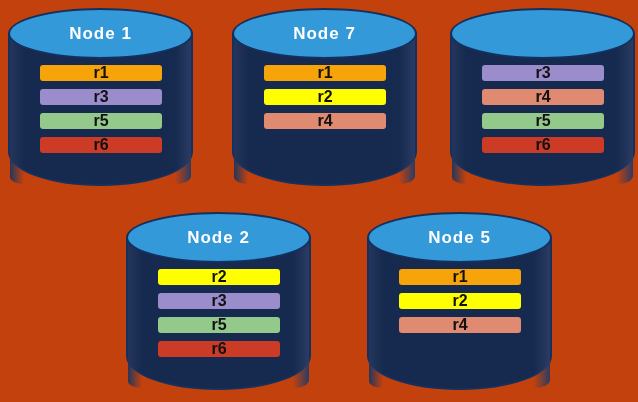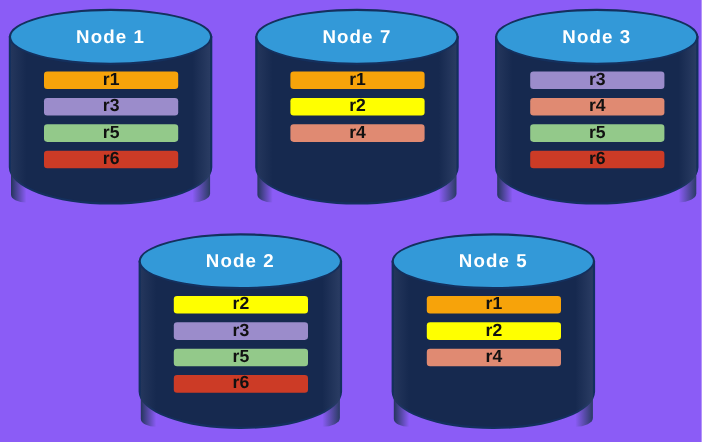--- a/index.html
+++ b/index.html
@@ -4,21 +4,21 @@
 <style>
   html, body {
     margin: 0;
     padding: 0;
     background: #ffffff;
   }
   #canvas {
     position: relative;
     width: 638px;
     height: 402px;
-    background: #8b5cf6;
+    background: #c2410c;
     overflow: hidden;
     font-family: "Liberation Sans", sans-serif;
   }
 
   
   .node {
     position: absolute;
     width: 185px;
     height: 178px;
   }
@@ -131,40 +131,39 @@
       <div class="node-title" style="color: rgb(255, 255, 255);">Node  7</div>
       <div class="shards">
         <div class="shard" style="background: rgb(247, 163, 10); color: rgb(17, 17, 17);">r1</div>
         <div class="shard" style="background: rgb(255, 255, 0); color: rgb(17, 17, 17);">r2</div>
         <div class="shard" style="background: rgb(224, 138, 114); color: rgb(17, 17, 17);">r4</div>
       </div>
     </div>
     <div class="node" style="left: 450px; top: 8px;">
       <div class="node-body" style="background: rgb(22, 41, 79); border-color: rgb(20, 48, 94);"></div>
       <div class="node-top" style="background: rgb(51, 153, 216); border-color: rgb(20, 48, 94);"></div>
-      <div class="node-title" style="color: rgb(255, 255, 255);">Node  3</div>
       <div class="shards">
         <div class="shard" style="background: rgb(155, 140, 203); color: rgb(17, 17, 17);">r3</div>
         <div class="shard" style="background: rgb(224, 138, 114); color: rgb(17, 17, 17);">r4</div>
         <div class="shard" style="background: rgb(147, 201, 138); color: rgb(17, 17, 17);">r5</div>
         <div class="shard" style="background: rgb(204, 59, 38); color: rgb(17, 17, 17);">r6</div>
       </div>
     </div>
     <div class="node" style="left: 126px; top: 212px;">
       <div class="node-body" style="background: rgb(22, 41, 79); border-color: rgb(20, 48, 94);"></div>
       <div class="node-top" style="background: rgb(51, 153, 216); border-color: rgb(20, 48, 94);"></div>
       <div class="node-title" style="color: rgb(255, 255, 255);">Node  2</div>
       <div class="shards">
         <div class="shard" style="background: rgb(255, 255, 0); color: rgb(17, 17, 17);">r2</div>
         <div class="shard" style="background: rgb(155, 140, 203); color: rgb(17, 17, 17);">r3</div>
         <div class="shard" style="background: rgb(147, 201, 138); color: rgb(17, 17, 17);">r5</div>
         <div class="shard" style="background: rgb(204, 59, 38); color: rgb(17, 17, 17);">r6</div>
       </div>
     </div>
-    <div class="node" style="left: 356px; top: 212px;">
+    <div class="node" style="left: 367px; top: 212px;">
       <div class="node-body" style="background: rgb(22, 41, 79); border-color: rgb(20, 48, 94);"></div>
       <div class="node-top" style="background: rgb(51, 153, 216); border-color: rgb(20, 48, 94);"></div>
       <div class="node-title" style="color: rgb(255, 255, 255);">Node  5</div>
       <div class="shards">
         <div class="shard" style="background: rgb(247, 163, 10); color: rgb(17, 17, 17);">r1</div>
         <div class="shard" style="background: rgb(255, 255, 0); color: rgb(17, 17, 17);">r2</div>
         <div class="shard" style="background: rgb(224, 138, 114); color: rgb(17, 17, 17);">r4</div>
       </div>
     </div>
   </div>

